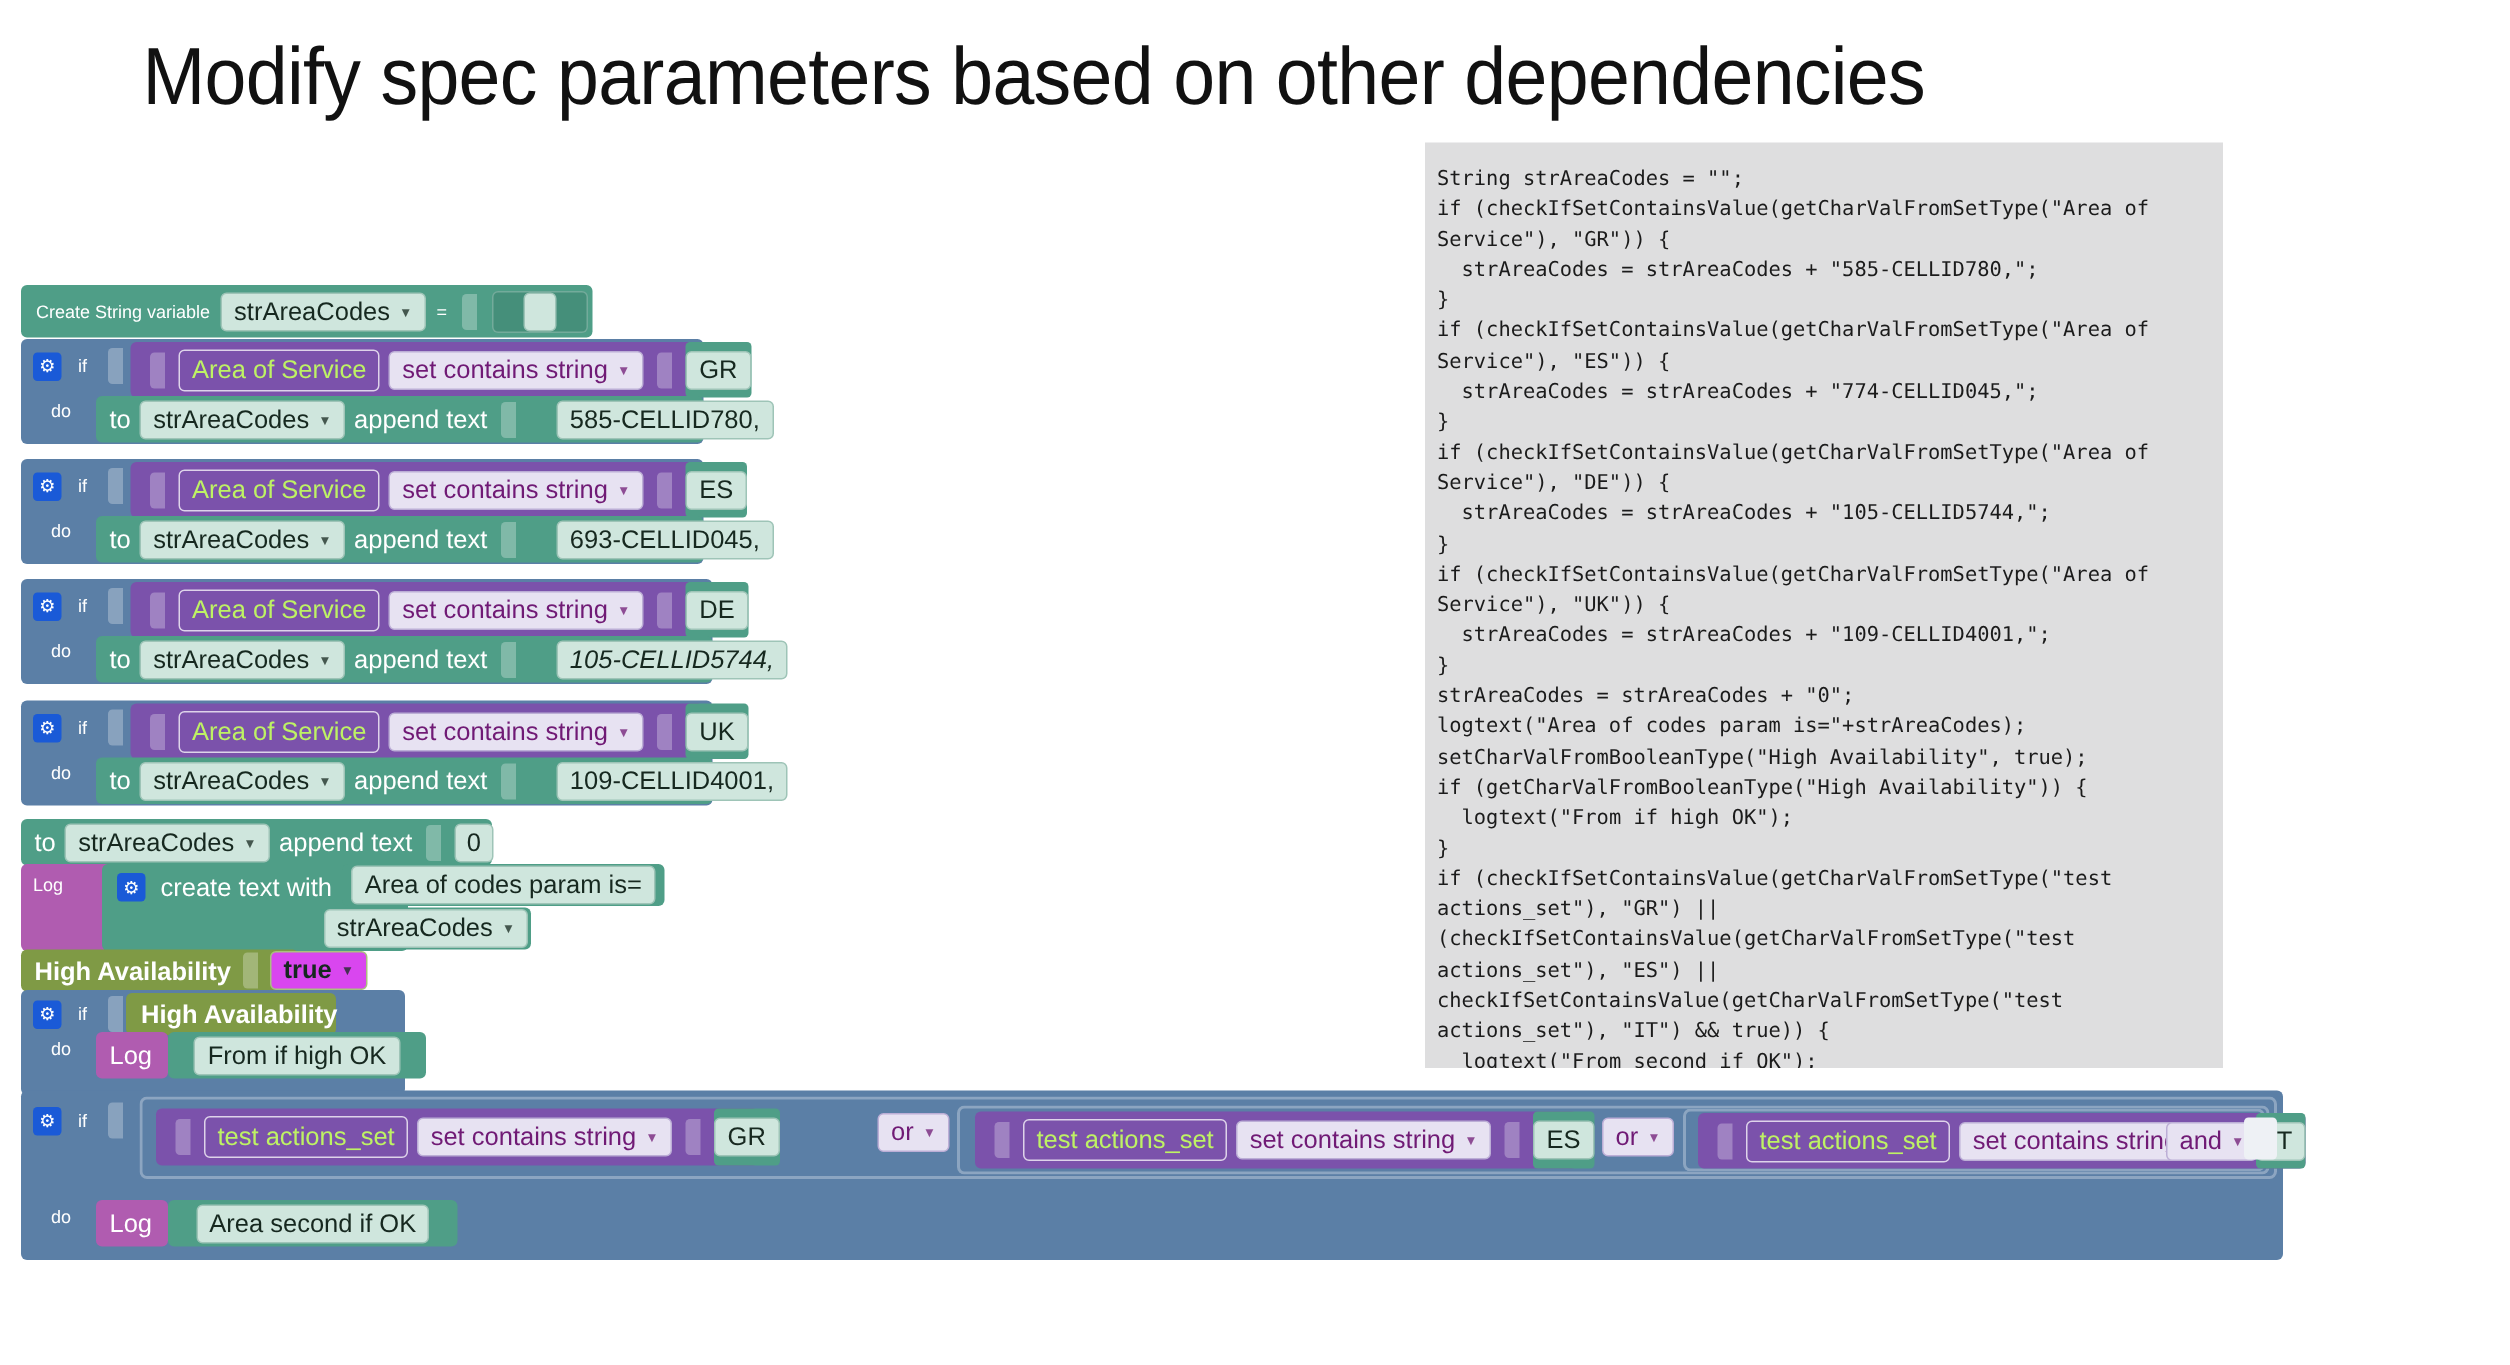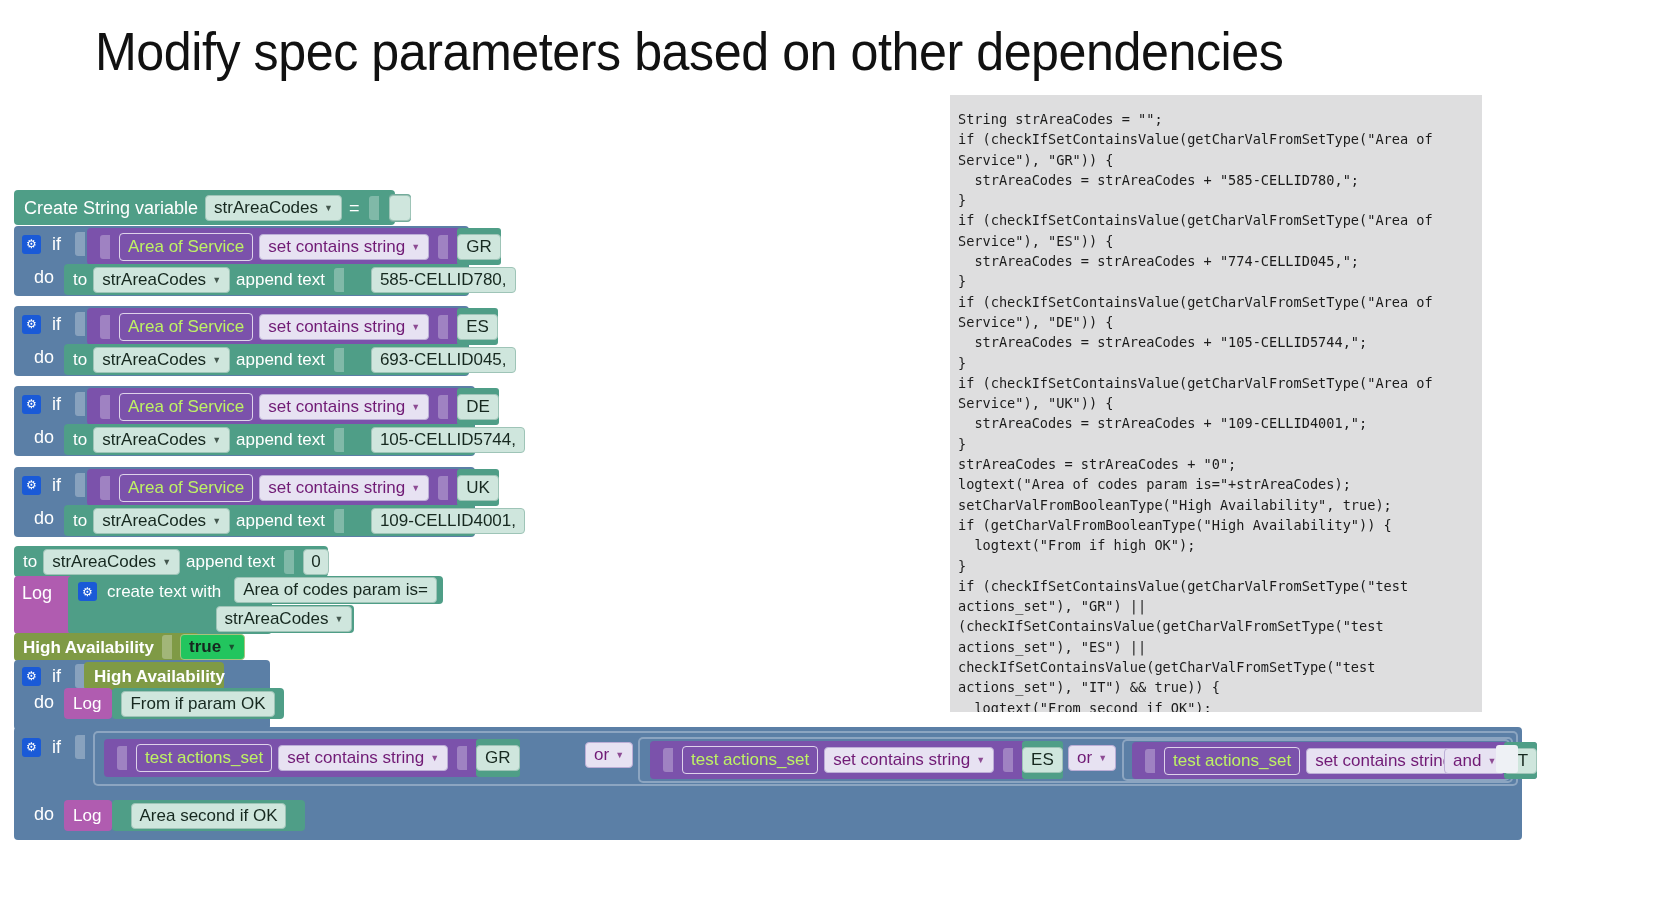--- a/index.html
+++ b/index.html
@@ -44,21 +44,21 @@
     display:inline-flex;align-items:center;justify-content:center;
     background:#cfe6dd;border:1px solid #9ec4b7;border-radius:4px;
     color:#16281f;font-size:17px;padding:1px 8px;height:26px;
     box-sizing:border-box;white-space:nowrap;
   }
   .pill-lite{background:#e7e2f2;border-color:#bcaed6;color:#701a75;}
   .pill-outline{
     background:transparent;border:1px solid rgba(255,255,255,.75);
     color:#bef264;border-radius:4px;
   }
-  .lbl{color:#ffffff;font-size:18px;white-space:nowrap;line-height:1;}
+  .lbl{color:#ffffff;font-size:12px;white-space:nowrap;line-height:1;}
   .lbl-sm{font-size:17px;}
   .caret{font-size:9px;margin-left:6px;opacity:.75;}
   .gear{
     width:19px;height:19px;border-radius:3px;background:#1a5ad7;
     display:inline-flex;align-items:center;justify-content:center;
     color:#fff;font-size:12px;line-height:1;
   }
   .row{display:flex;align-items:center;height:100%;}
   .inner-shadow{box-shadow:inset 0 0 0 1px rgba(255,255,255,.25);}
   .connector{
@@ -208,21 +208,21 @@
     <span class="lbl" style="position:absolute;left:20px;top:42px;">do</span>
     <div class="blk c-green" style="left:50px;top:38px;width:411px;height:31px;border-radius:4px;">
       <div class="row" style="padding-left:9px;gap:6px;">
         <span class="lbl lbl-sm">to</span>
         <span class="pill">
           <span>strAreaCodes</span>
           <span class="caret">▼</span>
         </span>
         <span class="lbl lbl-sm">append text</span>
         <span class="connector"></span>
-        <span class="pill" style="margin-left:18px;">105-CELLID5744,</span>
+        <span class="pill" style="margin-left:18px;font-style:italic;">105-CELLID5744,</span>
       </div>
     </div>
   </div>
 
   <div class="blk c-ctrl" style="left:14px;top:467px;width:461px;height:70px;border-radius:4px;">
     <div style="position:absolute;left:8px;top:6px;display:flex;align-items:center;gap:11px;">
       <span class="gear">⚙</span>
       <span class="lbl">if</span>
       <span class="connector"></span>
     </div>
@@ -284,42 +284,42 @@
     <span class="pill">
       <span>strAreaCodes</span>
       <span class="caret">▼</span>
     </span>
   </div>
 
   <div class="blk c-olive" style="left:14px;top:633px;width:185px;height:28px;border-radius:4px;">
     <div class="row" style="padding-left:9px;gap:5px;">
       <span class="lbl lbl-sm">High Availability</span>
       <span class="connector"></span>
-      <span class="pill" style="background:#22c55e;border-color:#a9c27e;align-items:center;">
+      <span class="pill" style="background:#d946ef;border-color:#a9c27e;align-items:center;">
         <span>true</span>
         <span class="caret">▼</span>
       </span>
     </div>
   </div>
 
   <div class="blk c-ctrl" style="left:14px;top:660px;width:256px;height:70px;border-radius:4px;">
     <div style="position:absolute;left:8px;top:4px;display:flex;align-items:center;gap:11px;">
       <span class="gear">⚙</span>
       <span class="lbl">if</span>
       <span class="connector"></span>
     </div>
     <div class="blk c-olive" style="left:70px;top:2px;width:140px;height:28px;border-radius:4px;display:flex;align-items:center;padding-left:10px;">
       <span class="lbl lbl-sm">High Availability</span>
     </div>
     <span class="lbl" style="position:absolute;left:20px;top:33px;">do</span>
     <div class="blk c-magenta" style="left:50px;top:28px;width:48px;height:31px;border-radius:4px;display:flex;align-items:center;padding-left:9px;">
       <span class="lbl lbl-sm">Log</span>
     </div>
     <div class="blk c-green" style="left:98px;top:28px;width:172px;height:31px;border-radius:4px;display:flex;align-items:center;justify-content:center;">
-      <span class="pill">From if param OK</span>
+      <span class="pill">From if high OK</span>
     </div>
   </div>
 
   <div class="blk c-ctrl" style="left:14px;top:727px;width:1508px;height:113px;border-radius:4px;">
     <div style="position:absolute;left:8px;top:8px;display:flex;align-items:center;gap:11px;">
       <span class="gear">⚙</span>
       <span class="lbl">if</span>
       <span class="connector"></span>
     </div>
 

